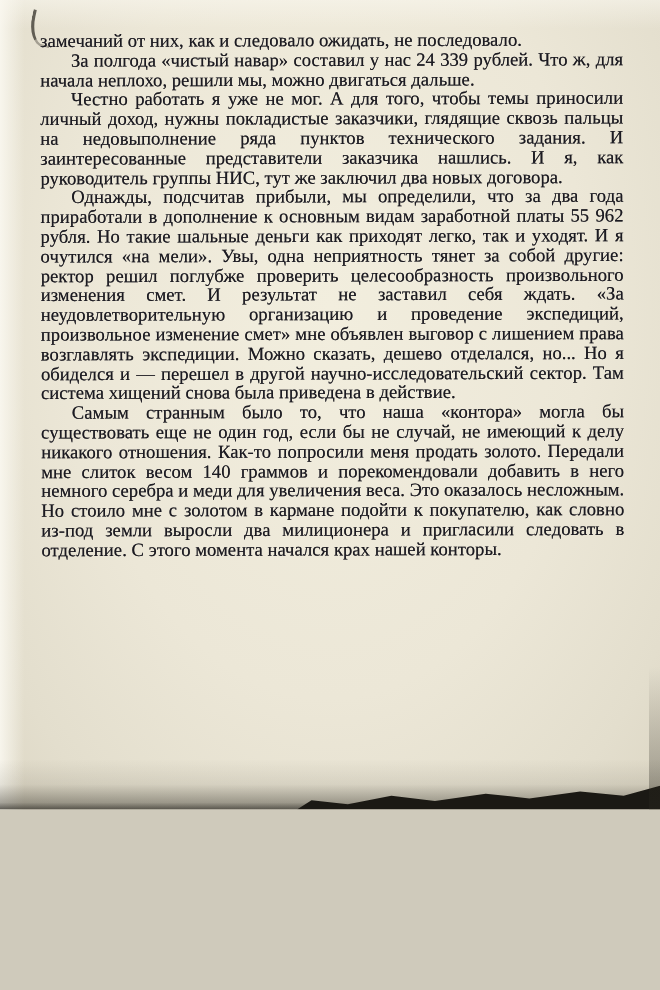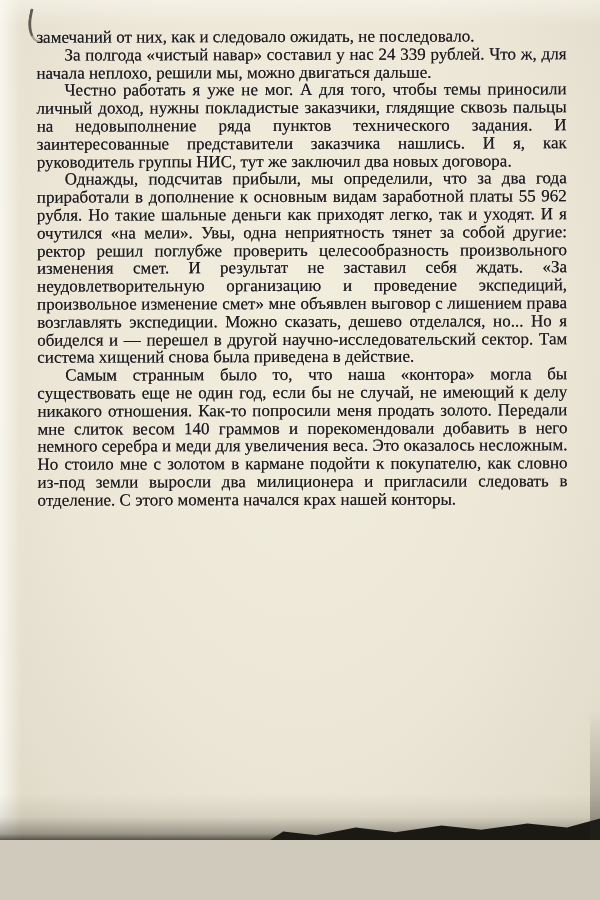--- a/index.html
+++ b/index.html
@@ -9,21 +9,21 @@
   body {
     width: 600px;
     height: 900px;
     overflow: hidden;
     background: #cfcabb;
     font-family: "Liberation Serif", "DejaVu Serif", serif;
   }
   .page {
     position: relative;
     width: 600px;
-    height: 840px;
+    height: 736px;
     background:
       linear-gradient(90deg, rgba(250,248,240,0.9) 0px, rgba(250,248,240,0) 22px),
       linear-gradient(180deg, rgba(250,248,240,0.55) 0px, rgba(250,248,240,0) 26px),
       radial-gradient(ellipse at 50% 38%, #f2eede 0%, #ece7d7 55%, #e3decd 85%, #ddd7c5 100%);
     overflow: hidden;
   }
   
   .curl-mark {
     position: absolute;
     left: 27px;

